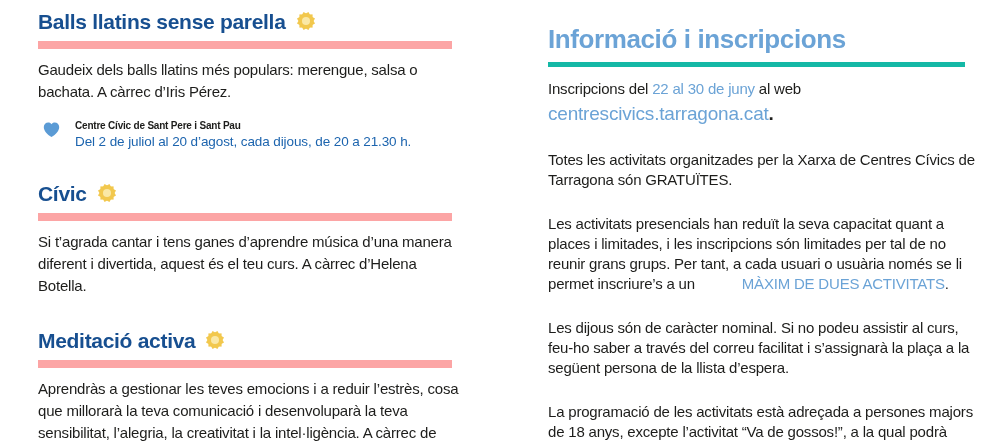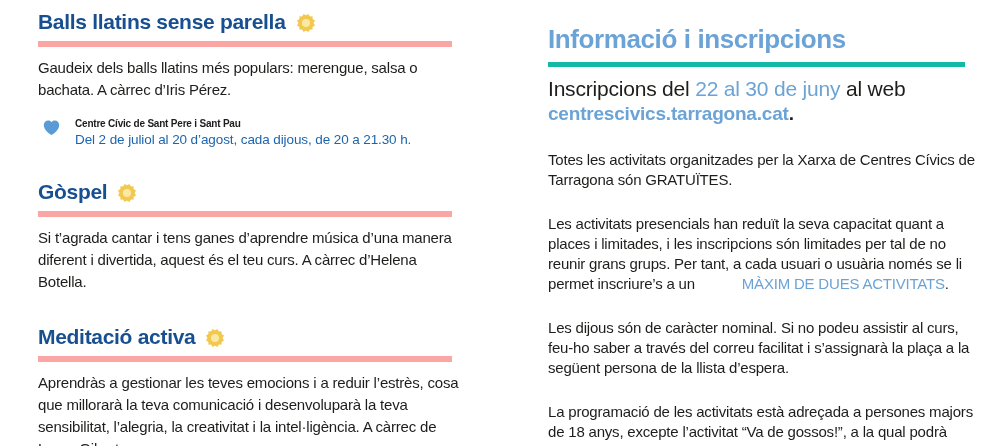--- a/index.html
+++ b/index.html
@@ -15,27 +15,27 @@
   }
   .col { position: absolute; top: 0; }
   .col-left  { left: 38px;  width: 432px; }
   .col-right { left: 548px; width: 440px; }
 
   
   .activity { margin-top: 0; }
   .activity + .activity { margin-top: 22px; }
   .act-title {
     display: flex;
-    align-items: flex-end;
+    align-items: flex-start;
     gap: 9px;
     font-size: 21px;
     font-weight: bold;
     color: #174f90;
     letter-spacing: -0.3px;
-    border-bottom: 6px solid #fca5a5;
+    border-bottom: 8px solid #fca5a5;
     width: 414px;
     padding: 10px 0 7px 0;
     line-height: 24px;
   }
   .desc {
     margin-top: 10px;
     font-size: 15px;
     line-height: 22px;
     letter-spacing: -0.2px;
     width: 424px;
@@ -69,33 +69,33 @@
     font-weight: bold;
     color: #6ba3d6;
     letter-spacing: -0.4px;
     border-bottom: 5px solid #14b8a6;
     width: 417px;
     padding: 24px 0 8px 0;
     line-height: 30px;
   }
   .intro {
     margin-top: 11px;
-    font-size: 21px;
+    font-size: 15px;
     line-height: 22px;
     letter-spacing: -0.2px;
   }
   .lb { color: #6ba3d6; }
   .lb-bold { color: #6ba3d6; font-weight: normal; margin-left: 43px; }
   .website-line {
     font-size: 19px;
     line-height: 24px;
     margin-top: 2px;
     letter-spacing: -0.2px;
   }
-  .website-line .url { color: #6ba3d6; font-weight: bold; cursor: pointer; }
+  .website-line .url { color: #6ba3d6; font-weight: normal; cursor: pointer; }
   .website-line .dot { color: #1d1d1b; font-weight: bold; }
   .rp {
     margin-top: 24px;
     font-size: 15px;
     line-height: 20px;
     letter-spacing: -0.2px;
     width: 438px;
   }
 </style>
 </head>
@@ -125,21 +125,21 @@
         </svg>
         <div>
           <div class="venue-name">Centre Cívic de Sant Pere i Sant Pau</div>
           <div class="schedule">Del 2 de juliol al 20 d’agost, cada dijous, de 20 a 21.30 h.</div>
         </div>
       </div>
     </section>
 
     <section class="activity">
       <h2 class="act-title">
-        <span>Gòspel</span>
+        <span>Cívic</span>
         <svg width="22" height="22" viewBox="0 0 24 24">
           <g fill="#f2c84e">
             <rect x="4.8" y="4.8" width="14.4" height="14.4"></rect>
             <rect x="4.8" y="4.8" width="14.4" height="14.4" transform="rotate(30 12 12)"></rect>
             <rect x="4.8" y="4.8" width="14.4" height="14.4" transform="rotate(60 12 12)"></rect>
           </g>
           <circle cx="12" cy="12" r="7.2" fill="#f2c84e"></circle>
           <circle cx="12" cy="12" r="4.4" fill="#fae8a6"></circle>
         </svg>
       </h2>

